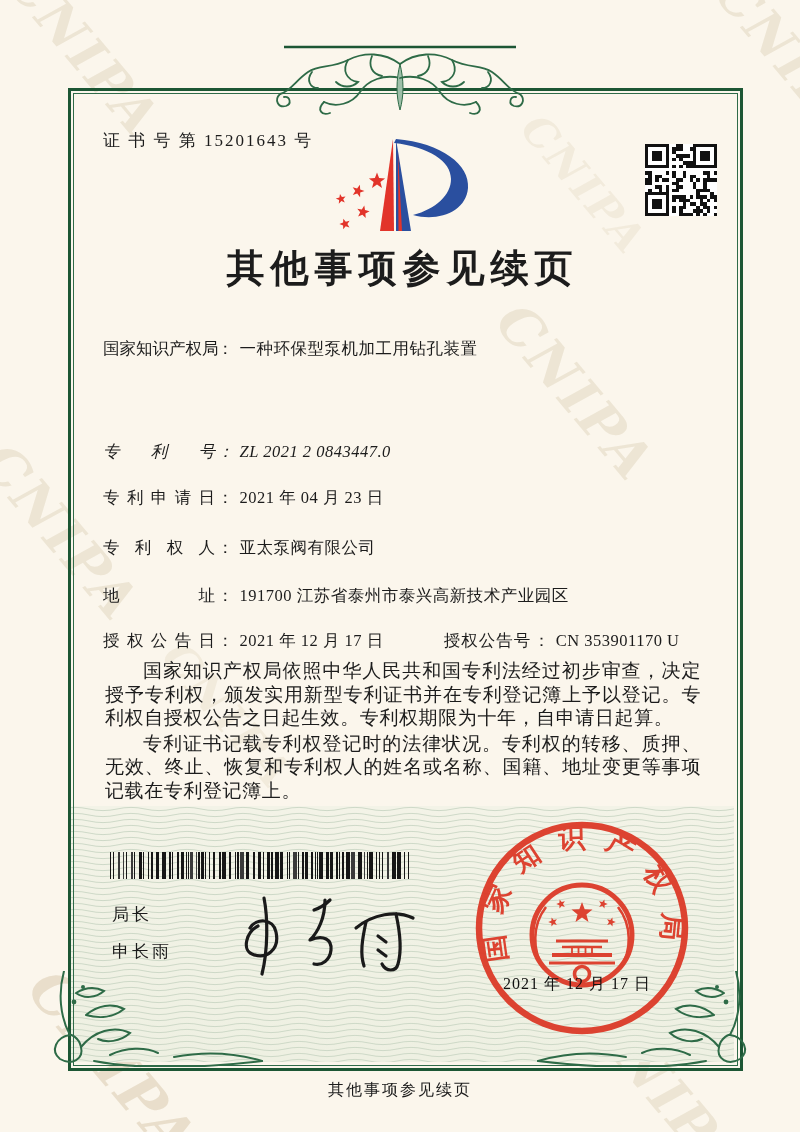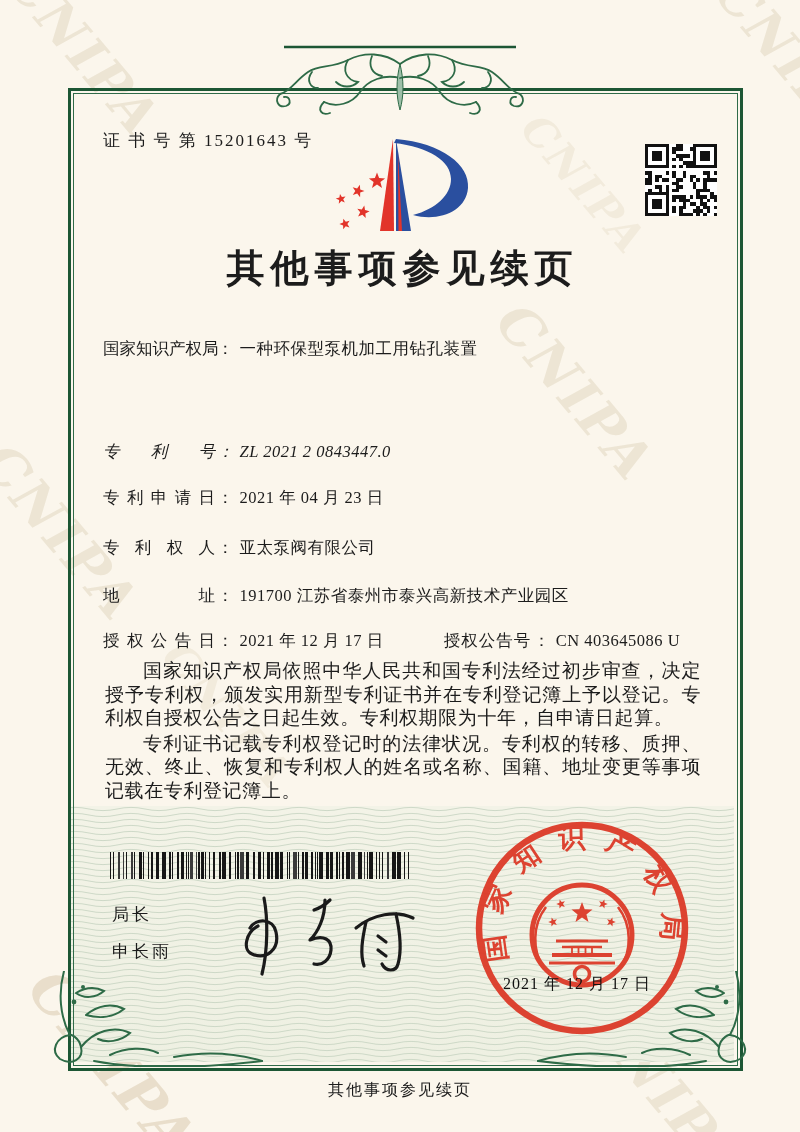--- a/index.html
+++ b/index.html
@@ -443,21 +443,21 @@
     <span class="lbl">专利申请日</span><span class="colon">：</span><span class="val">2021 年 04 月 23 日</span>
   </div>
   <div class="row" style="top:537px;">
     <span class="lbl">专利权人</span><span class="colon">：</span><span class="val">亚太泵阀有限公司</span>
   </div>
   <div class="row" style="top:585px;">
     <span class="lbl">地址</span><span class="colon">：</span><span class="val">191700 江苏省泰州市泰兴高新技术产业园区</span>
   </div>
   <div class="row" style="top:630px;">
     <span class="lbl">授权公告日</span><span class="colon">：</span><span class="val">2021 年 12 月 17 日</span>
-    <span class="lbl2">授权公告号</span><span class="colon">：</span><span class="val">CN 403645086 U</span>
+    <span class="lbl2">授权公告号</span><span class="colon">：</span><span class="val">CN 353901170 U</span>
   </div>
 
   <div class="paras">
     <p>国家知识产权局依照中华人民共和国专利法经过初步审查，决定授予专利权，颁发实用新型专利证书并在专利登记簿上予以登记。专利权自授权公告之日起生效。专利权期限为十年，自申请日起算。</p>
     <p>专利证书记载专利权登记时的法律状况。专利权的转移、质押、无效、终止、恢复和专利权人的姓名或名称、国籍、地址变更等事项记载在专利登记簿上。</p>
   </div>
 
   <div class="barcode" id="barcode"><i style="width: 1px; margin-right: 2.2px;"></i><i style="width: 1px; margin-right: 3.4px;"></i><i style="width: 2.3px; margin-right: 3.4px; background: rgb(58, 58, 58);"></i><i style="width: 1px; margin-right: 2.2px; background: rgb(58, 58, 58);"></i><i style="width: 1px; margin-right: 3.4px;"></i><i style="width: 2.3px; margin-right: 1px; background: rgb(58, 58, 58);"></i><i style="width: 1px; margin-right: 3.4px;"></i><i style="width: 3.6px; margin-right: 1px;"></i><i style="width: 1px; margin-right: 3.4px;"></i><i style="width: 1px; margin-right: 2.2px;"></i><i style="width: 2.3px; margin-right: 3.4px;"></i><i style="width: 2.3px; margin-right: 3.4px;"></i><i style="width: 3.6px; margin-right: 3.4px;"></i><i style="width: 2.3px; margin-right: 1px;"></i><i style="width: 1px; margin-right: 3.4px;"></i><i style="width: 2.3px; margin-right: 2.2px;"></i><i style="width: 2.3px; margin-right: 2.2px;"></i><i style="width: 1px; margin-right: 1px;"></i><i style="width: 1px; margin-right: 1px;"></i><i style="width: 3.6px; margin-right: 2.2px; background: rgb(58, 58, 58);"></i><i style="width: 1px; margin-right: 1px; background: rgb(58, 58, 58);"></i><i style="width: 2.3px; margin-right: 1px;"></i><i style="width: 3.6px; margin-right: 1px;"></i><i style="width: 1px; margin-right: 2.2px;"></i><i style="width: 1px; margin-right: 3.4px;"></i><i style="width: 2.3px; margin-right: 3.4px;"></i><i style="width: 2.3px; margin-right: 1px;"></i><i style="width: 3.6px; margin-right: 3.4px;"></i><i style="width: 2.3px; margin-right: 3.4px;"></i><i style="width: 1px; margin-right: 1px;"></i><i style="width: 2.3px; margin-right: 1px;"></i><i style="width: 3.6px; margin-right: 2.2px; background: rgb(58, 58, 58);"></i><i style="width: 3.6px; margin-right: 3.4px;"></i><i style="width: 2.3px; margin-right: 3.4px;"></i><i style="width: 2.3px; margin-right: 2.2px;"></i><i style="width: 1px; margin-right: 3.4px;"></i><i style="width: 2.3px; margin-right: 1px;"></i><i style="width: 2.3px; margin-right: 2.2px;"></i><i style="width: 3.6px; margin-right: 1px;"></i><i style="width: 3.6px; margin-right: 3.4px;"></i><i style="width: 1px; margin-right: 1px;"></i><i style="width: 1px; margin-right: 3.4px;"></i><i style="width: 3.6px; margin-right: 1px; background: rgb(58, 58, 58);"></i><i style="width: 1px; margin-right: 3.4px;"></i><i style="width: 2.3px; margin-right: 1px;"></i><i style="width: 2.3px; margin-right: 3.4px;"></i><i style="width: 2.3px; margin-right: 2.2px;"></i><i style="width: 1px; margin-right: 1px;"></i><i style="width: 1px; margin-right: 1px;"></i><i style="width: 3.6px; margin-right: 3.4px;"></i><i style="width: 2.3px; margin-right: 1px;"></i><i style="width: 3.6px; margin-right: 2.2px;"></i><i style="width: 2.3px; margin-right: 1px;"></i><i style="width: 1px; margin-right: 2.2px;"></i><i style="width: 2.3px; margin-right: 2.2px;"></i><i style="width: 3.6px; margin-right: 1px;"></i><i style="width: 3.6px; margin-right: 3.4px; background: rgb(58, 58, 58);"></i><i style="width: 3.6px; margin-right: 2.2px;"></i><i style="width: 1px; margin-right: 2.2px; background: rgb(58, 58, 58);"></i><i style="width: 1px; margin-right: 1px;"></i><i style="width: 3.6px; margin-right: 3.4px;"></i><i style="width: 1px; margin-right: 2.2px;"></i><i style="width: 1px; margin-right: 2.2px;"></i><i style="width: 1px; margin-right: 3.4px;"></i><i style="width: 2.3px; margin-right: 3.4px; background: rgb(58, 58, 58);"></i><i style="width: 3.6px; margin-right: 1px;"></i><i style="width: 3.6px; margin-right: 3.4px;"></i><i style="width: 1px; margin-right: 3.4px;"></i><i style="width: 1px; margin-right: 2.2px;"></i></div>
 
   <div class="officer">

